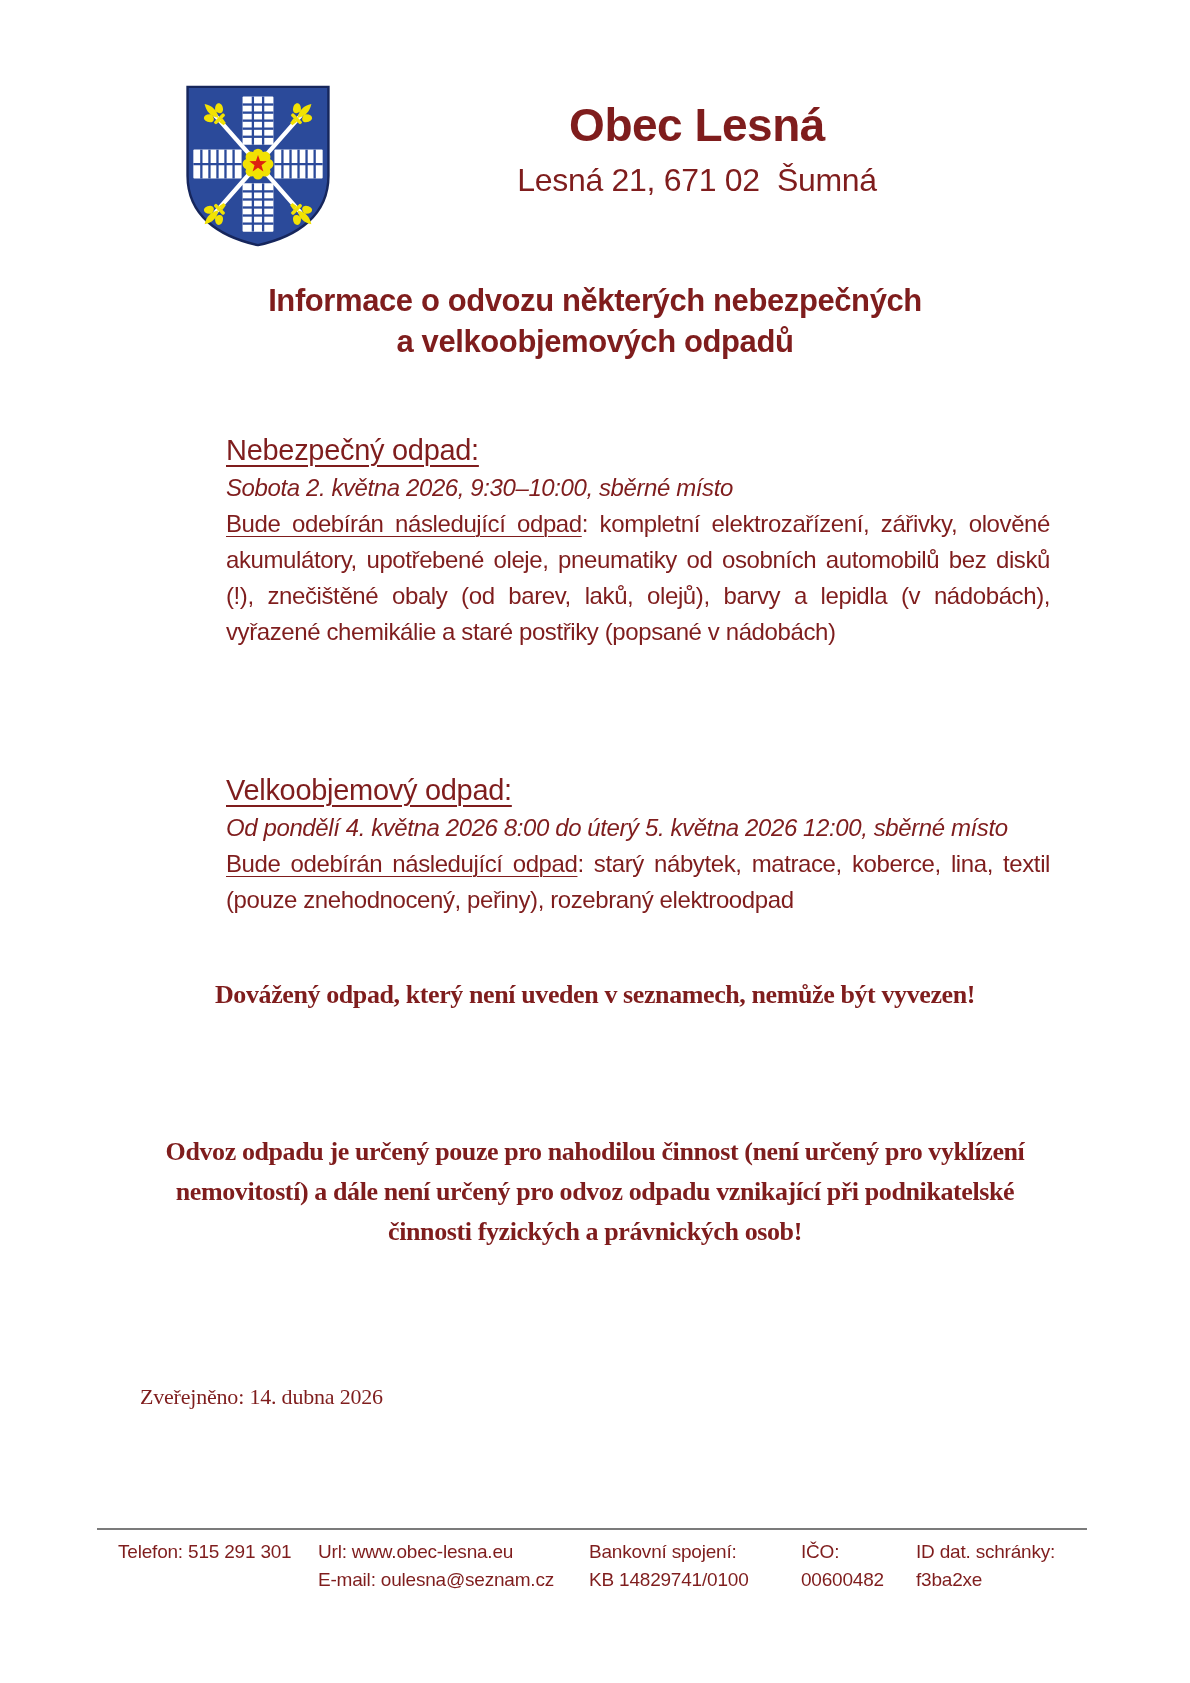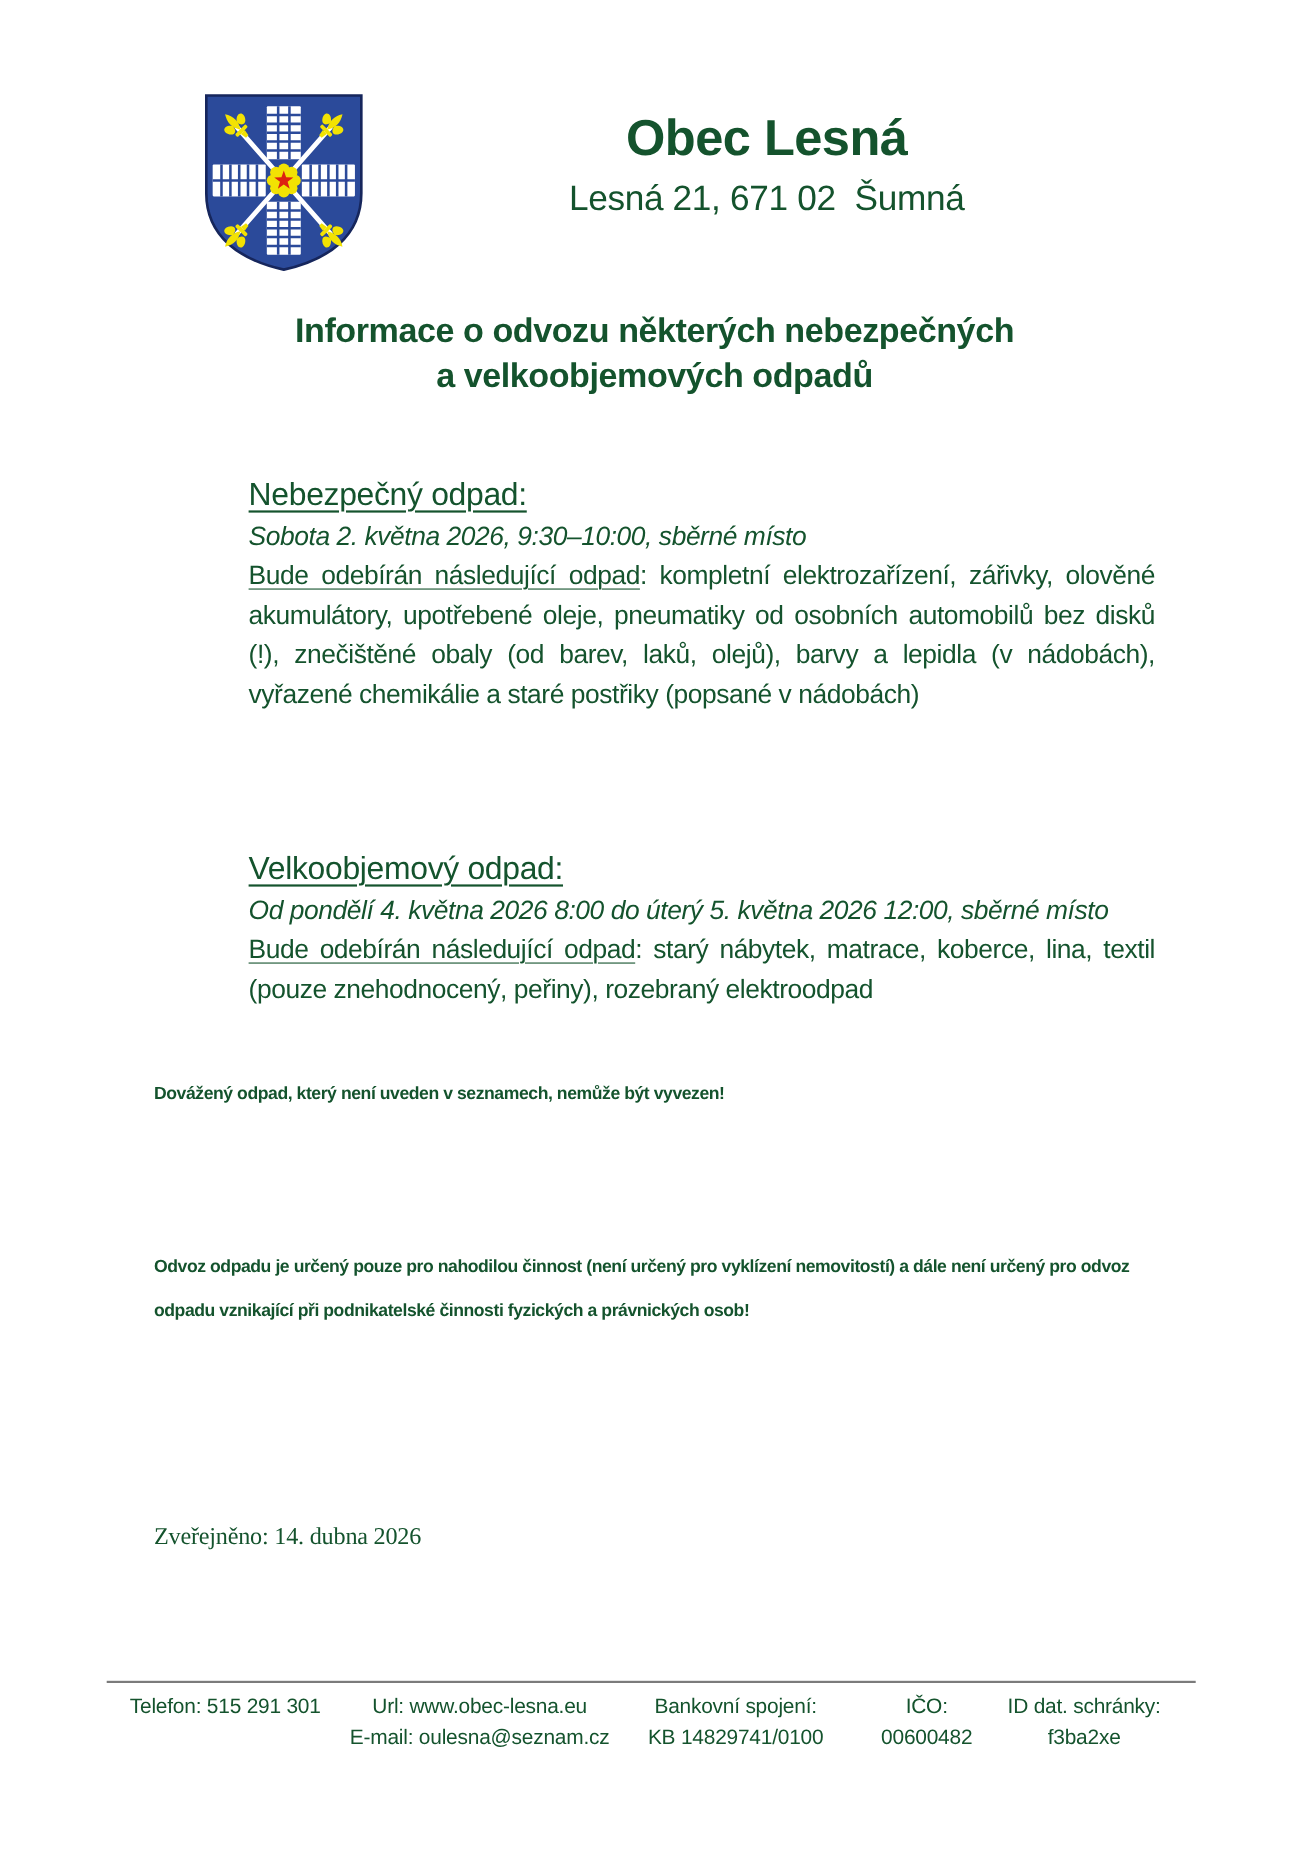--- a/index.html
+++ b/index.html
@@ -1,18 +1,18 @@
 <!DOCTYPE html>
 <html lang="cs" style="--shield-blue: #2b4a9a; --ornament-yellow: #f2e203; --star-red: #dd2211;"><head>
 <meta charset="utf-8">
 <style>
   html,body { margin:0; padding:0; background:#ffffff; }
   .page {
     position:relative; width:1190px; height:1683px; margin:0 auto;
-    background:#ffffff; color:#14532d;
+    background:#ffffff; color:#7f1d1d;
     font-family:"Liberation Sans","DejaVu Sans",sans-serif;
     overflow:hidden;
   }
   
   .crest { position:absolute; left:180px; top:83px; width:156px; height:166px; }
   .c-shield   { fill:var(--shield-blue,#2b4a9a); stroke:#16265c; stroke-width:2.5; }
   .c-rod      { stroke:#ffffff; stroke-width:4.5; stroke-linecap:round; }
   .c-white-f  { fill:#ffffff; }
   .c-lattice  { stroke:var(--shield-blue,#2b4a9a); stroke-width:2.4; }
   .c-gold     { fill:var(--ornament-yellow,#f2e203); }
@@ -37,32 +37,32 @@
   .sec-schedule {
     font-size:24px; line-height:36px; font-style:italic; letter-spacing:-0.4px;
     text-align:justify;
   }
   .sec-body {
     font-size:24px; line-height:36px; text-align:justify; letter-spacing:-0.4px;
   }
   .lead-underline { text-decoration:underline; text-decoration-thickness:1.2px; text-underline-offset:4px; }
   
   .notice {
-    position:absolute; left:140px; width:910px; text-align:left;
-    font-size:16px; line-height:40px; font-weight:bold; letter-spacing:-0.4px;
+    position:absolute; left:140px; width:910px; text-align:center;
+    font-size:26px; line-height:40px; font-weight:bold; letter-spacing:-0.4px;font-family:Liberation Serif, serif;
   }
   .notice-1 { top:975px; }
   .notice-2 { top:1055px; }
   .notice-3 { top:1132px; }
   
   .published { position:absolute; left:140px; top:1384px; font-size:22px; letter-spacing:-0.2px;font-family:Liberation Serif, serif; }
   
   .footer-rule { position:absolute; left:97px; top:1528px; width:990px; height:2px; background:#7b7b7b; }
   .footer { position:absolute; left:0; top:1538px; width:1190px; font-size:19px; line-height:28px; letter-spacing:-0.2px; }
-  .f-col { position:absolute; top:0; white-space:nowrap;text-align:center; }
+  .f-col { position:absolute; top:0; white-space:nowrap; }
   .f-phone   { left:118px; }
   .f-web     { left:318px; }
   .f-bank    { left:589px; }
   .f-ico     { left:801px; }
   .f-databox { left:916px; }
 </style>
 </head>
 <body>
 
 <div class="page">

